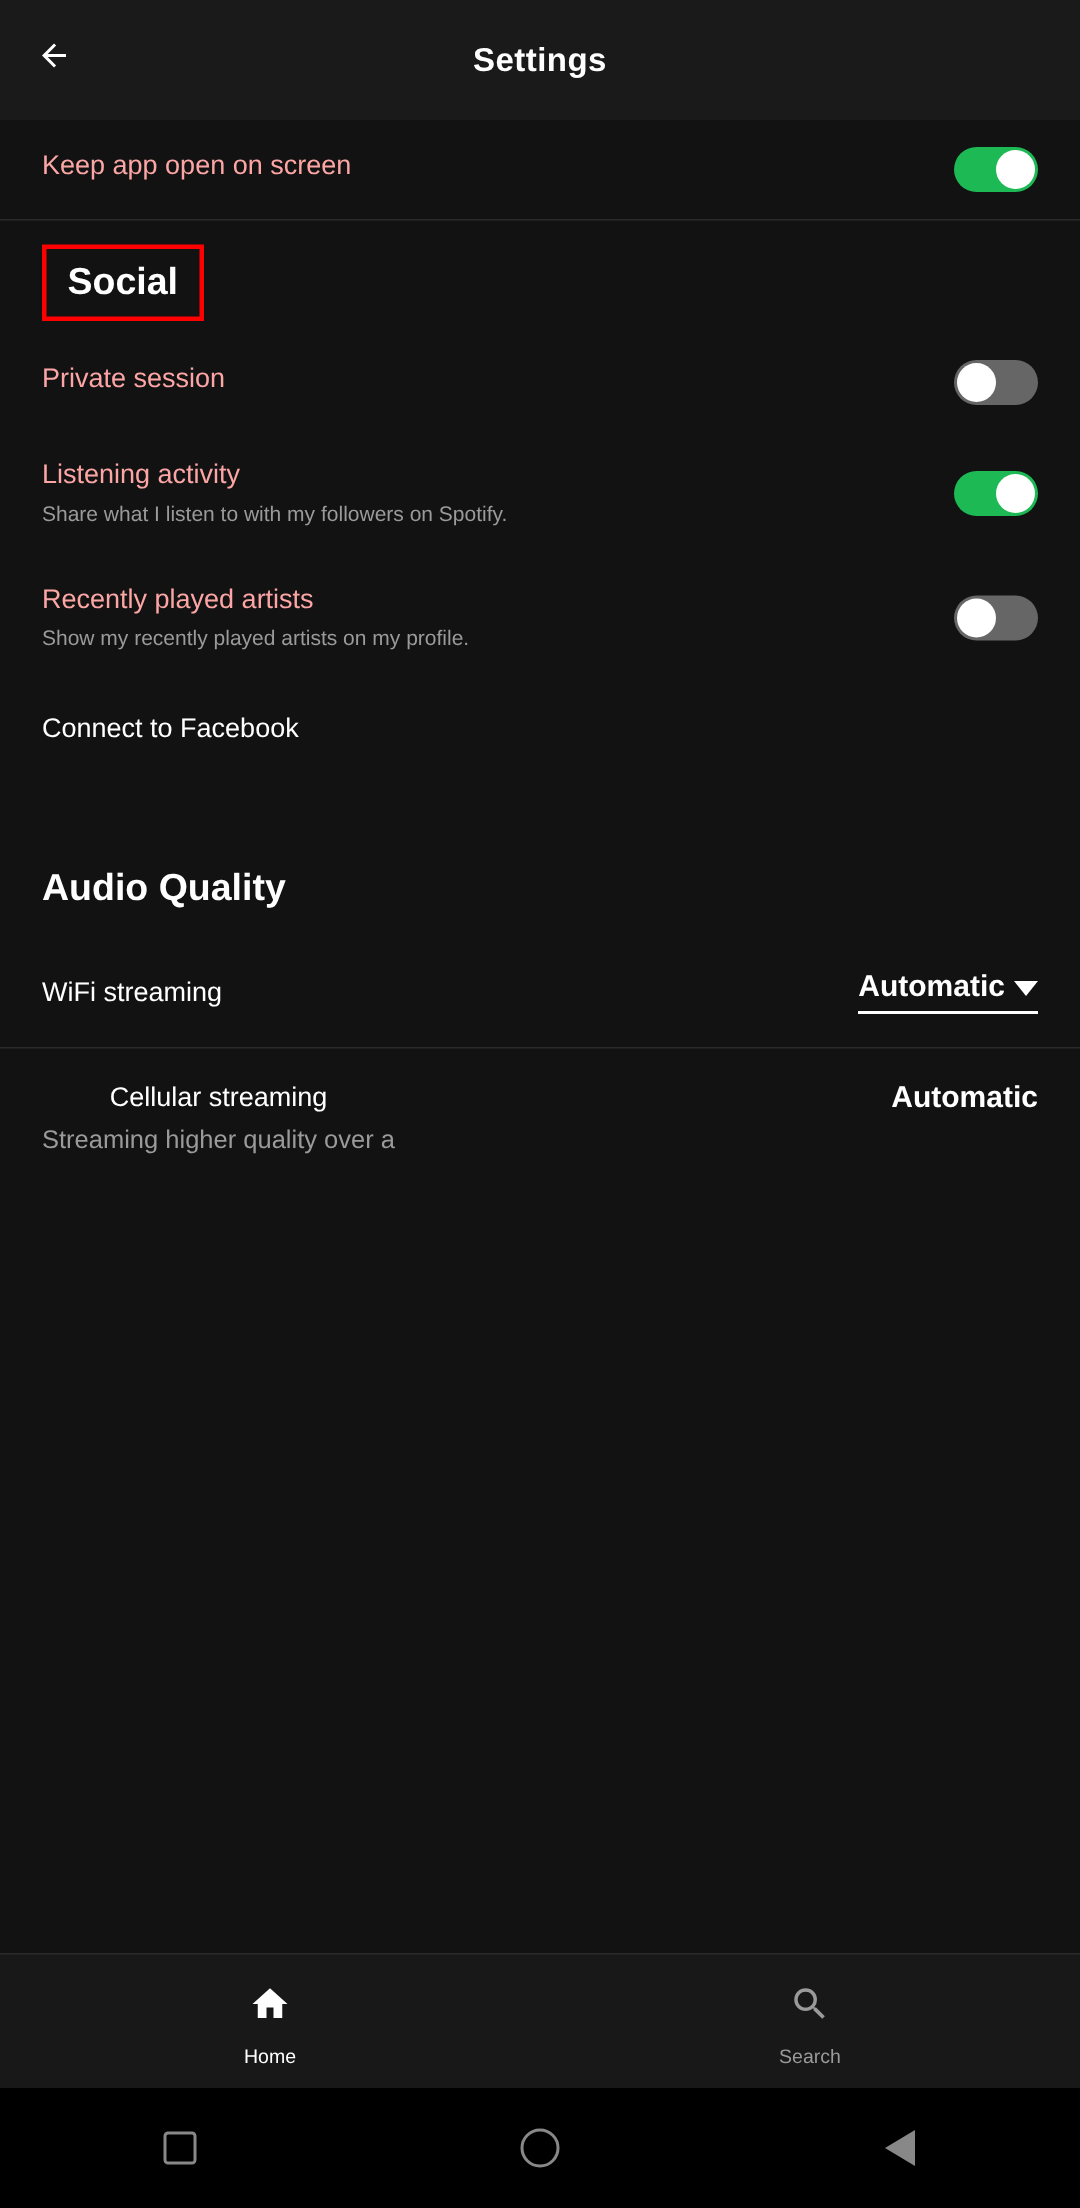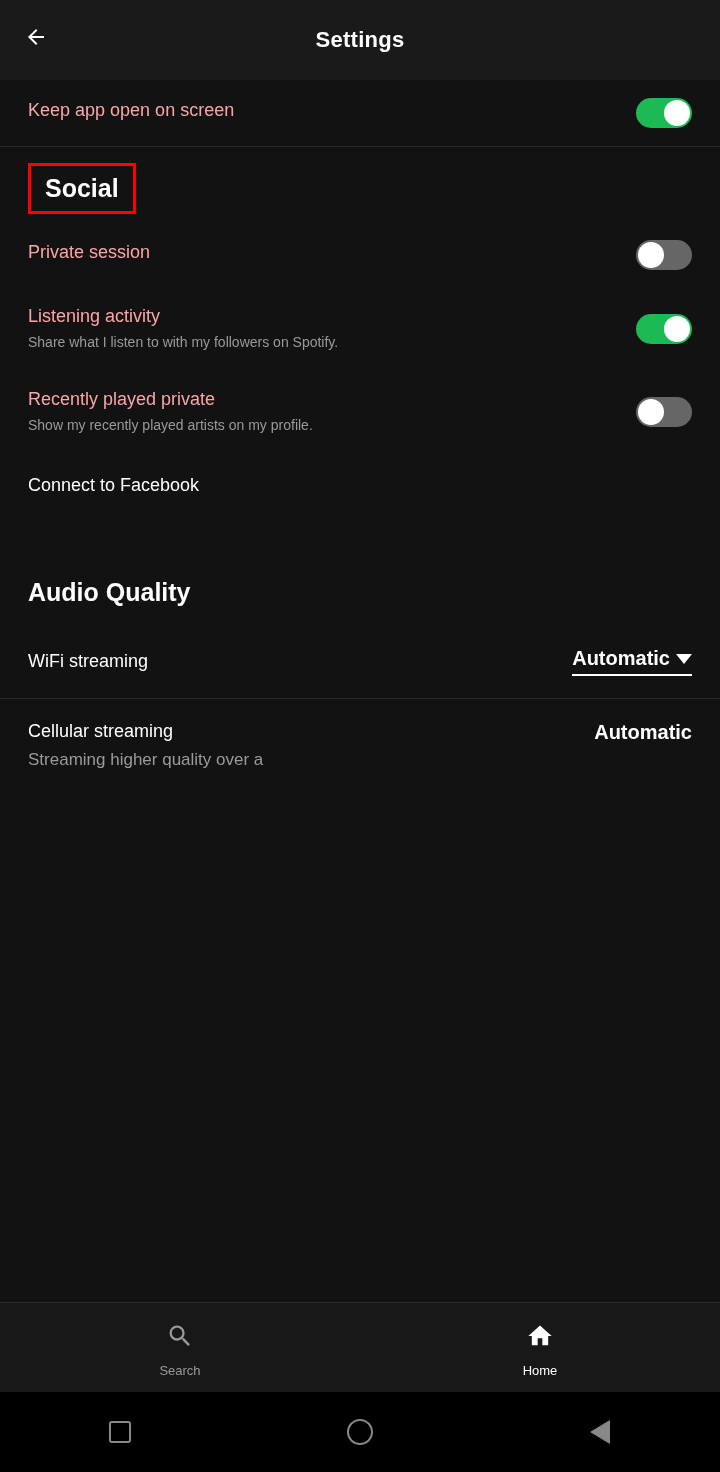--- a/index.html
+++ b/index.html
@@ -239,20 +239,21 @@
     .partial-row {
       display: flex;
       align-items: flex-start;
       justify-content: space-between;
       padding: 22px 28px 0 28px;
     }
     .partial-label {
       font-size: 18px;
       font-weight: 400;
       color: #ffffff;
+      text-align: center;
     }
     .partial-desc {
       font-size: 17px;
       color: #9a9a9a;
       margin-top: 6px;
       line-height: 1.4;
     }
     .partial-value {
       font-size: 20px;
       font-weight: 700;
@@ -320,21 +321,21 @@
       <div class="setting-desc">Share what I listen to with my followers on Spotify.</div>
     </div>
     <div class="toggle">
       <div class="toggle-track on"></div>
       <div class="toggle-thumb on"></div>
     </div>
   </div>
 
   <div class="setting-row">
     <div class="setting-text">
-      <div class="setting-title">Recently played private</div>
+      <div class="setting-title">Recently played artists</div>
       <div class="setting-desc">Show my recently played artists on my profile.</div>
     </div>
     <div class="toggle">
       <div class="toggle-track off"></div>
       <div class="toggle-thumb off"></div>
     </div>
   </div>
 
   <div class="connect-facebook">Connect to Facebook</div>
 
@@ -365,37 +366,37 @@
     <div>
       <span class="partial-value">Automatic</span>
     </div>
   </div>
 
 </div>
 
 <div class="bottom-nav">
 
   <div class="nav-item">
+    <div class="nav-icon active">
+      <svg width="28" height="28" viewBox="0 0 24 24" fill="white">
+        <path d="M10 20v-6h4v6h5v-8h3L12 3 2 12h3v8z"></path>
+      </svg>
+    </div>
+    <span class="nav-label active">Home</span>
+  </div>
+
+  <div class="nav-item">
     <div class="nav-icon">
       <svg width="28" height="28" viewBox="0 0 24 24" fill="#9a9a9a">
         <path d="M15.5 14h-.79l-.28-.27A6.471 6.471 0 0 0 16 9.5 6.5 6.5 0 1 0 9.5 16c1.61 0 3.09-.59 4.23-1.57l.27.28v.79l5 4.99L20.49 19l-4.99-5zm-6 0C7.01 14 5 11.99 5 9.5S7.01 5 9.5 5 14 7.01 14 9.5 11.99 14 9.5 14z"></path>
       </svg>
     </div>
     <span class="nav-label">Search</span>
   </div>
 
-  <div class="nav-item">
-    <div class="nav-icon active">
-      <svg width="28" height="28" viewBox="0 0 24 24" fill="white">
-        <path d="M10 20v-6h4v6h5v-8h3L12 3 2 12h3v8z"></path>
-      </svg>
-    </div>
-    <span class="nav-label active">Home</span>
-  </div>
-
 </div>
 
 <div class="android-nav">
   <div class="android-btn">
     <div class="android-square"></div>
   </div>
   <div class="android-btn">
     <div class="android-circle"></div>
   </div>
   <div class="android-btn">

